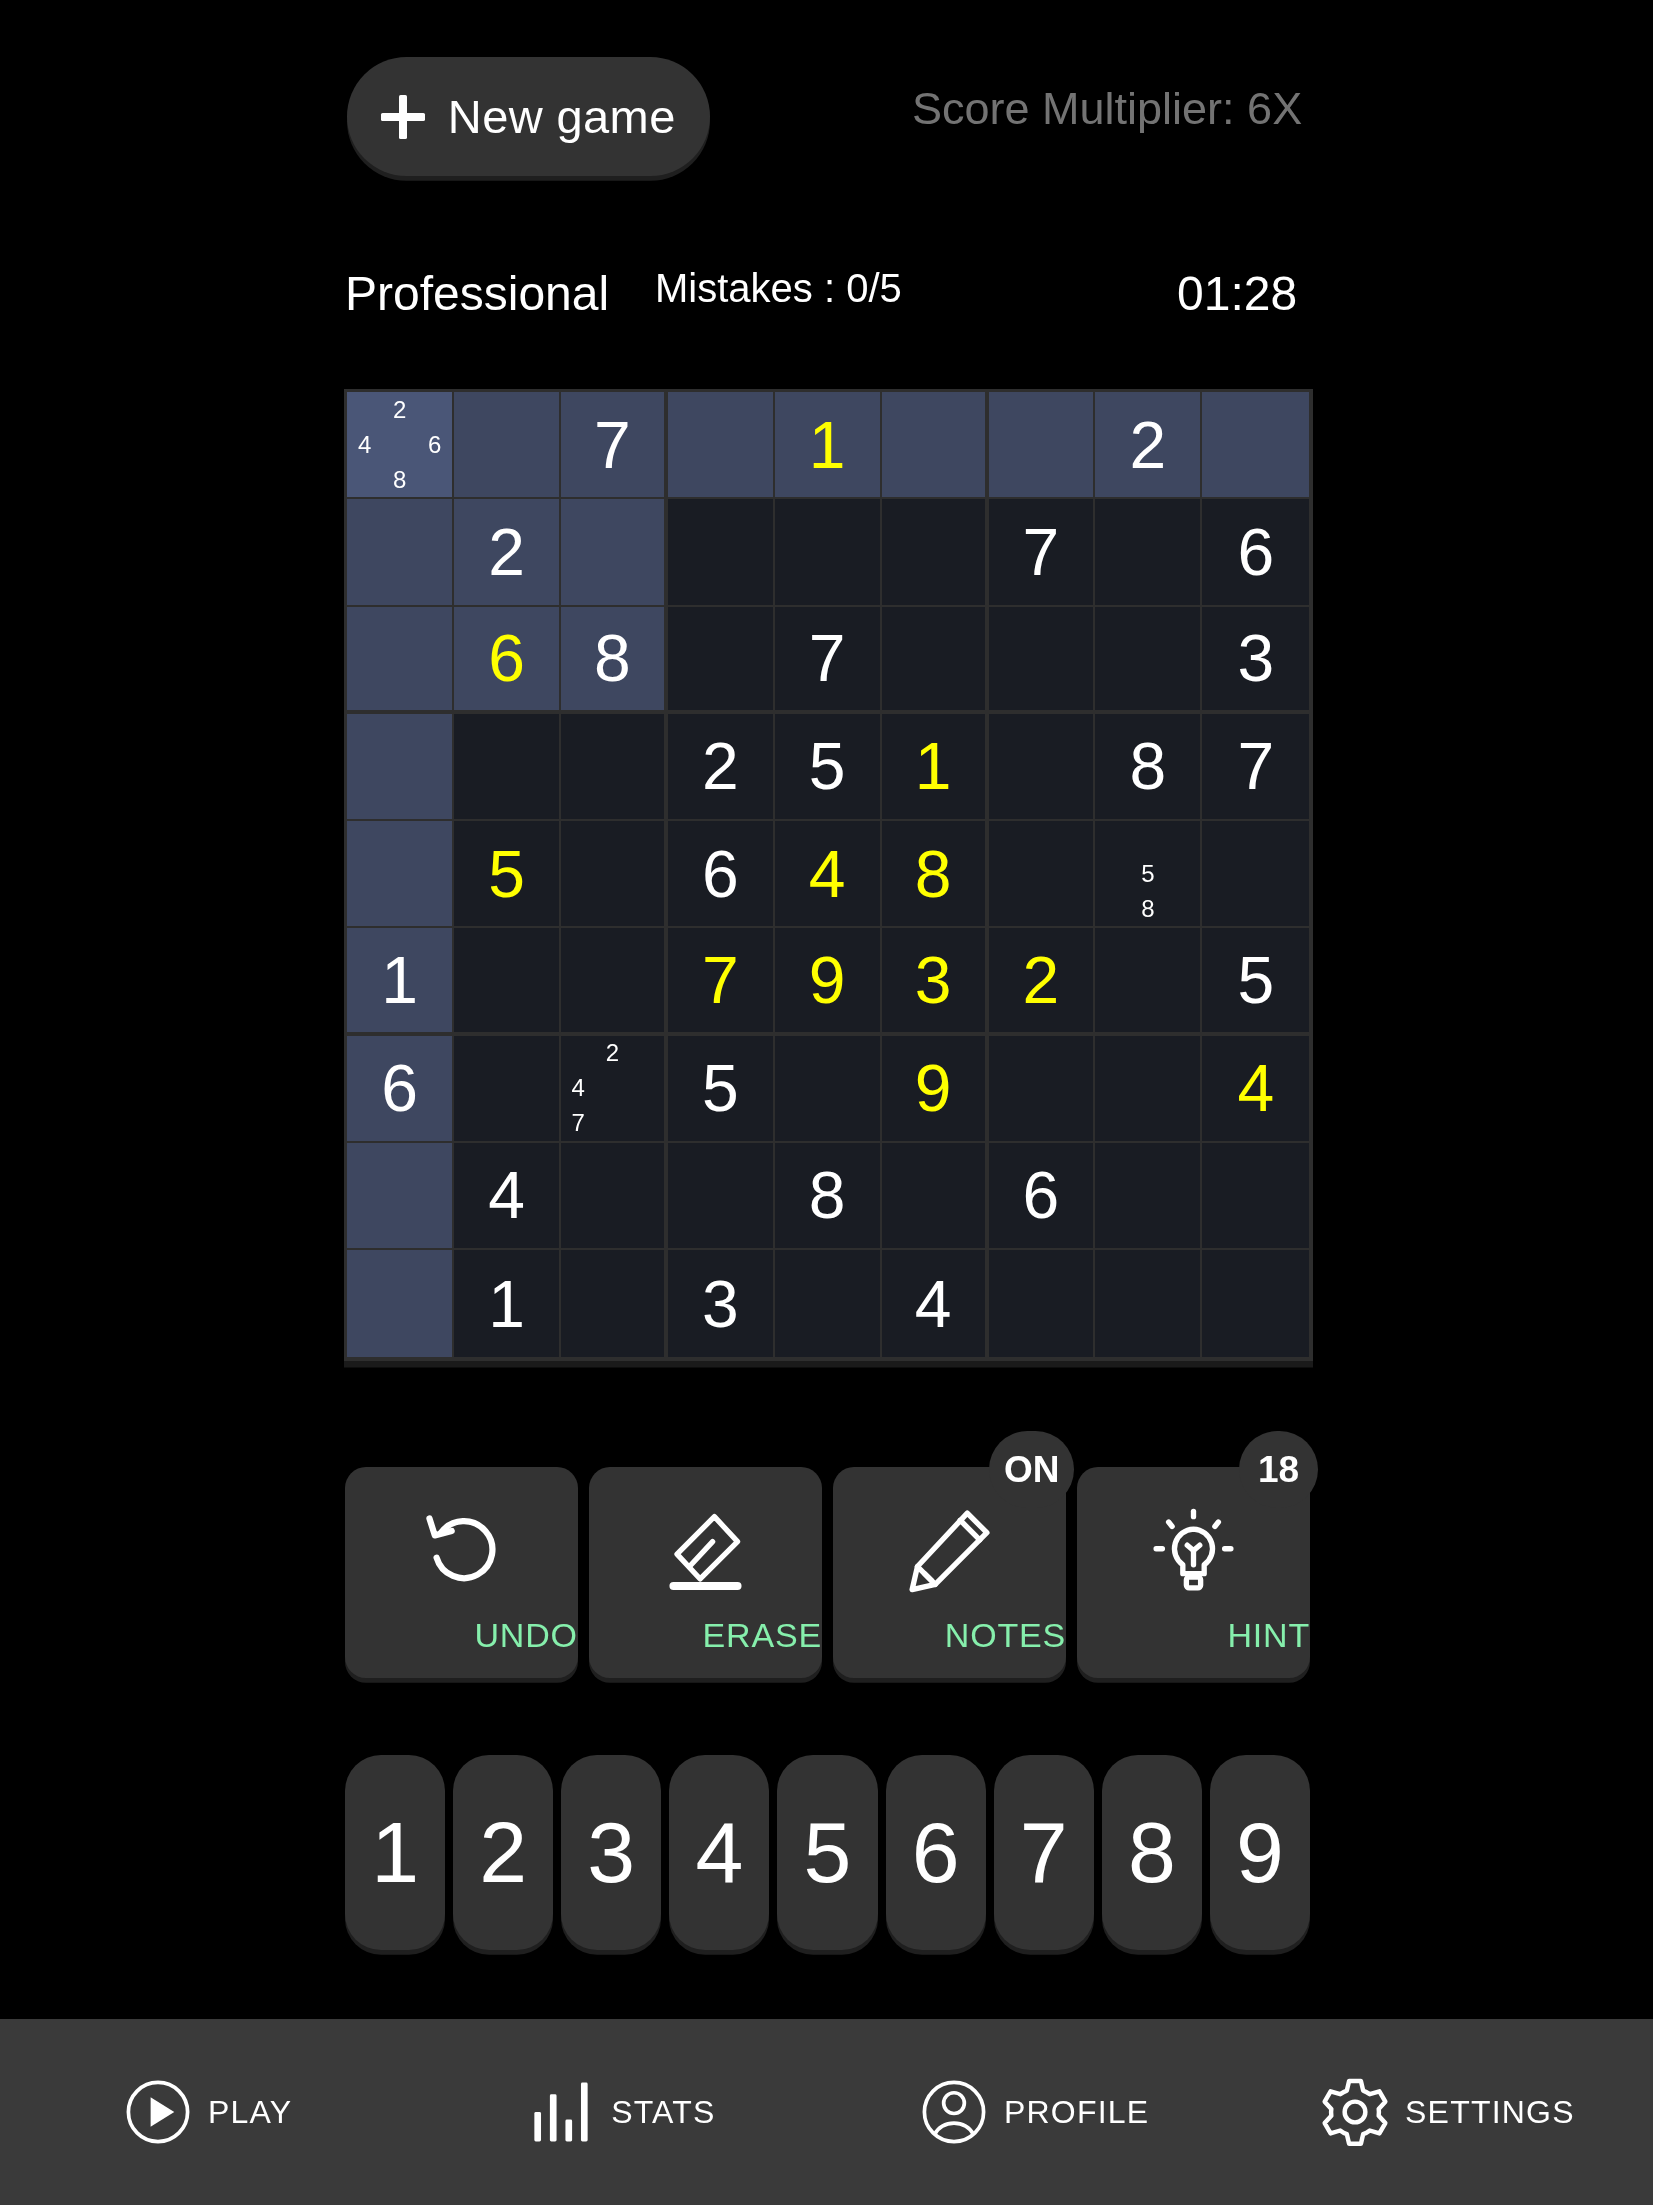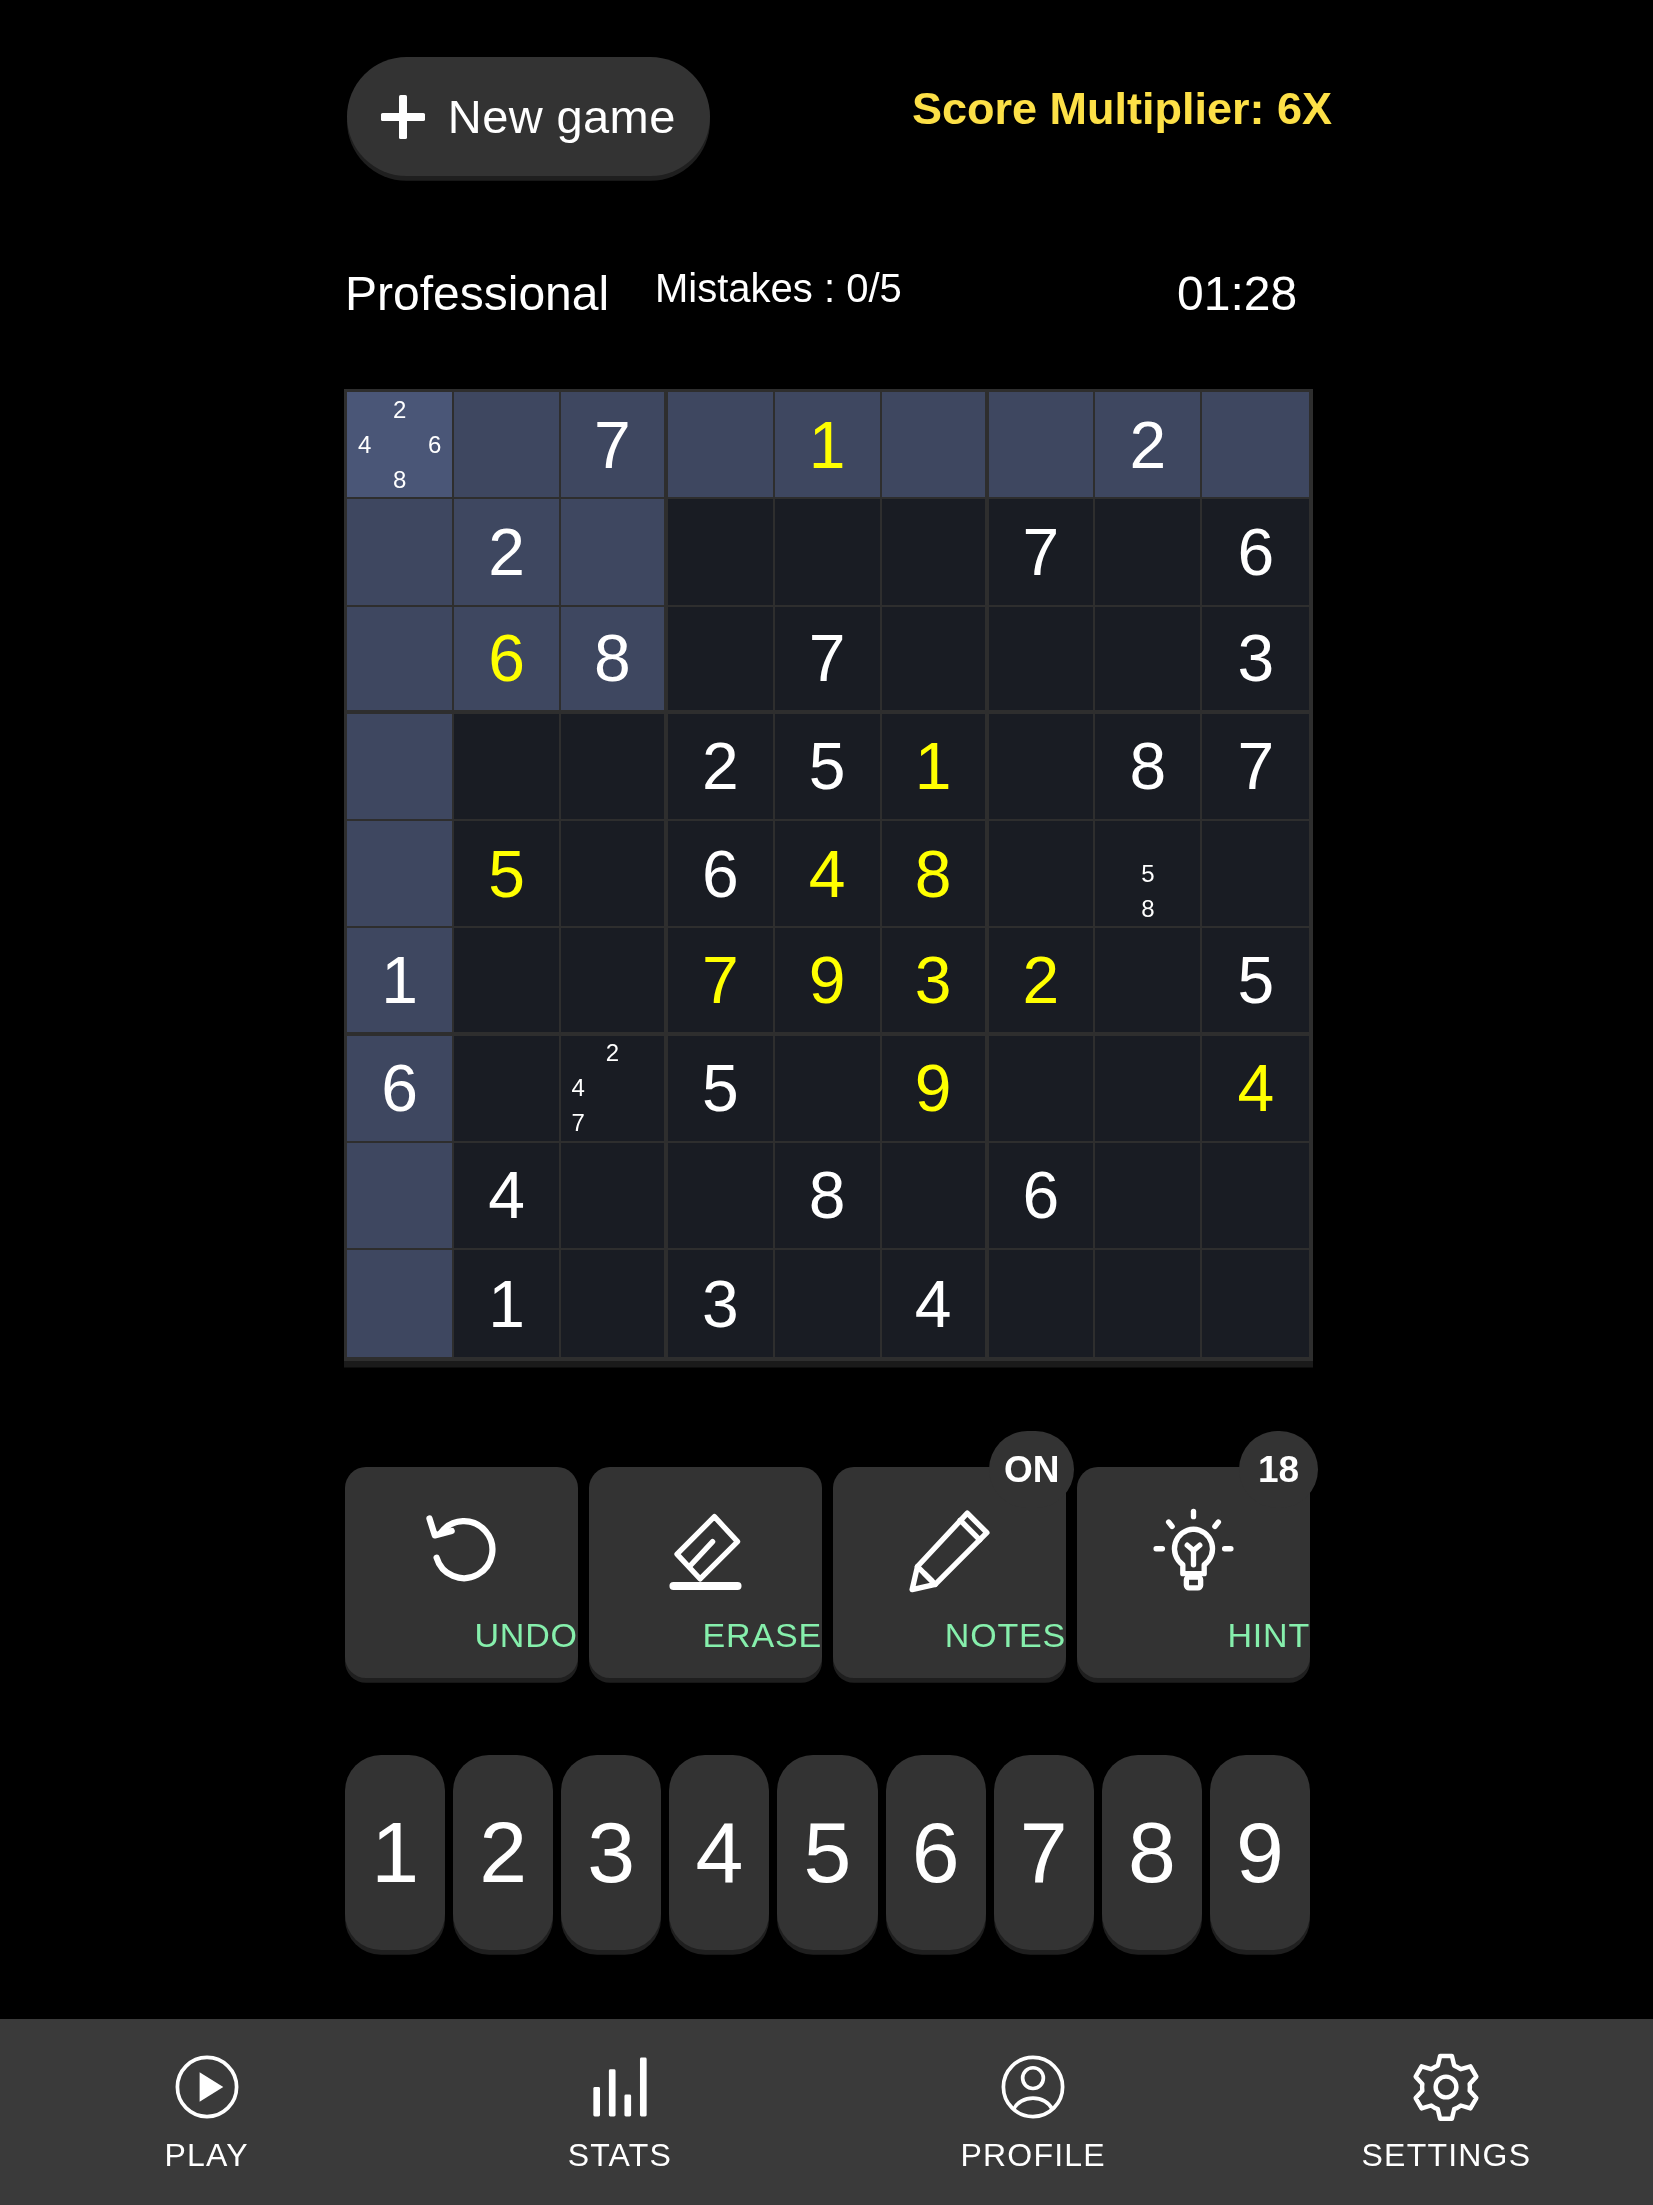--- a/index.html
+++ b/index.html
@@ -25,21 +25,21 @@
   .plus-icon { width:44px; height:44px; position:relative; flex:0 0 auto; }
   .plus-icon::before, .plus-icon::after {
     content:""; position:absolute; background:#ffffff; border-radius:1.6px;
   }
   .plus-icon::before { left:0; top:18px; width:44px; height:8px; }
   .plus-icon::after  { top:0; left:18px; height:44px; width:8px; }
   .new-game-label { color:#ffffff; font-size:47px; font-weight:400; letter-spacing:0.4px; }
 
   .score-mult {
     position:absolute; left:912px; top:26px;
-    color:#fde047; font-size:45px; font-weight:700; white-space:nowrap;text-align:center;
+    color:#737373; font-size:45px; font-weight:400; white-space:nowrap;text-align:center;
   }
 
   
   .statusrow {
     position:absolute; top:266px; left:0; width:1533px; height:73px;
   }
   .st-difficulty {
     position:absolute; left:345px; top:0; color:#ffffff;
     font-size:48px; font-weight:400; white-space:nowrap;
   }
@@ -143,21 +143,21 @@
   }
 
   
   .bottomnav {
     position:absolute; left:0; bottom:0; width:1653px; height:186px;
     background:#3a3a3a;
     display:flex; align-items:center;
   }
   .nav-item {
     flex:1 1 0; height:100%;
-    display:flex; flex-direction:column; align-items:center; justify-content:center;
+    display:flex; flex-direction:row; align-items:center; justify-content:center;
     gap:13px;
   }
   .nav-icon { width:74px; height:74px; display:block; }
   .nav-label {
     color:#ffffff; font-size:32px; letter-spacing:1.2px; font-weight:400;
   }
 </style>
 </head>
 <body>
 

